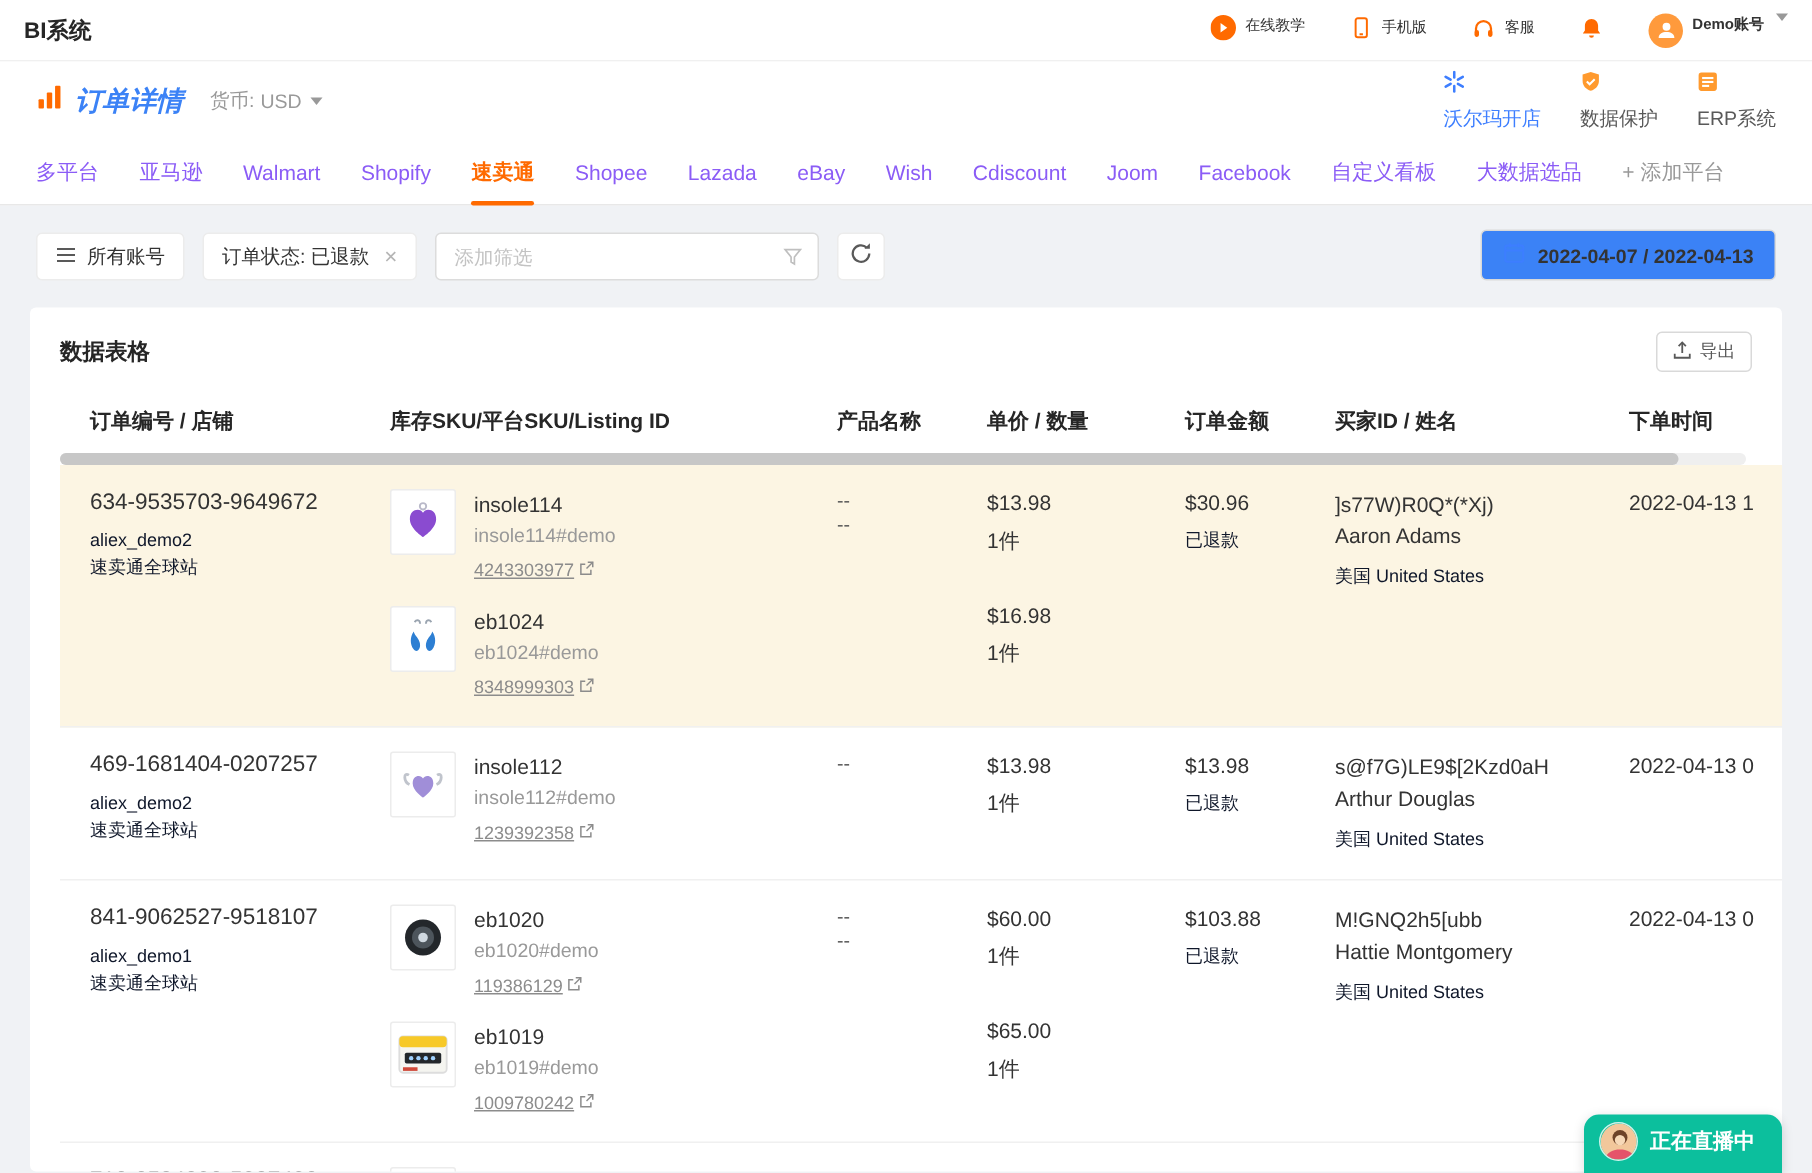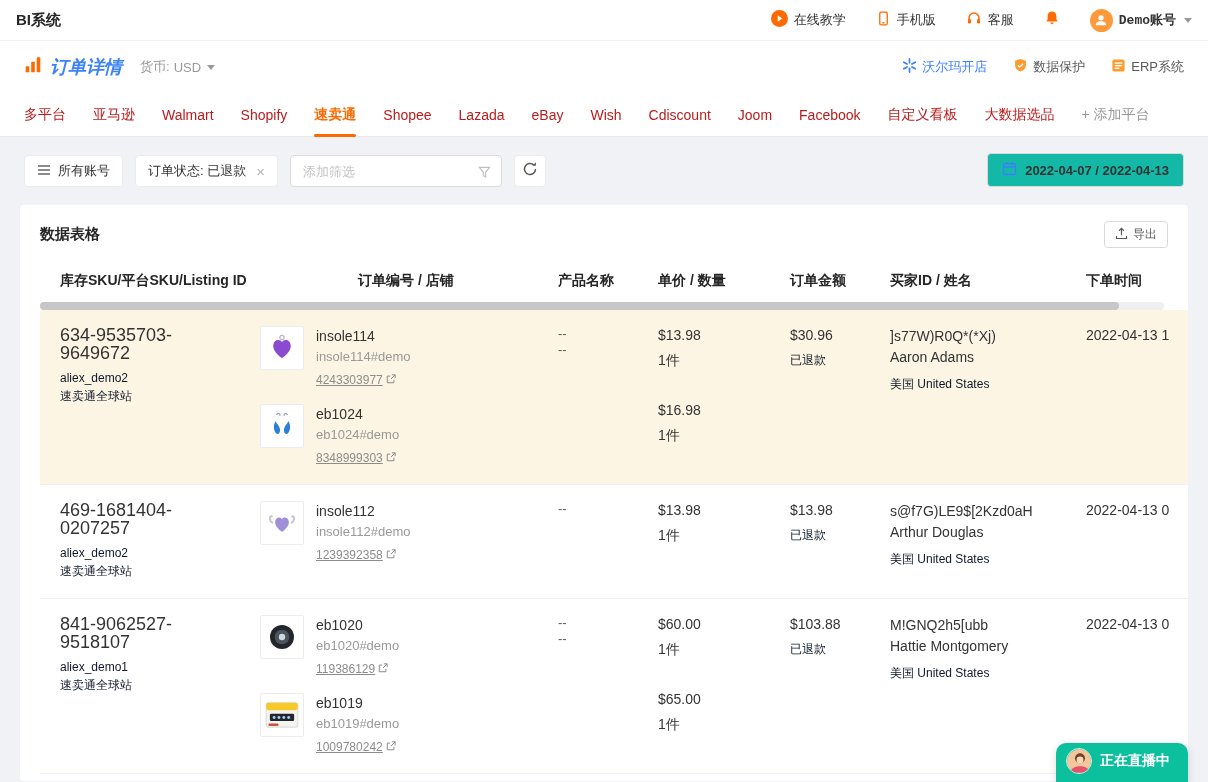--- a/index.html
+++ b/index.html
@@ -8,76 +8,76 @@
     background: #f0f2f5;
     font-family: "Liberation Sans", "DejaVu Sans", sans-serif;
     color: #333;
     position: relative;
   }
   
   .topbar { height: 41px; background: #fff; border-bottom: 1px solid #f0f0f0;
             display: flex; align-items: center; padding: 0 16px; }
   .brand { font-size: 15px; font-weight: 700; color: #262626; }
   .topbar-right { margin-left: auto; display: flex; align-items: center; gap: 30px; }
-  .top-item { display: flex; align-items: center; gap: 6px; font-size: 13px; color: #333; cursor: pointer; font-family: Liberation Mono, monospace; }
+  .top-item { display: flex; gap: 6px; font-size: 10px; color: #333; cursor: pointer; }
   .avatar-sm { width: 23px; height: 23px; border-radius: 50%; background: #ff9a3c;
                display: flex; align-items: center; justify-content: center; }
   .caret { width: 0; height: 0; border-left: 4px solid transparent; border-right: 4px solid transparent;
            border-top: 5px solid #999; margin-left: 2px; }
   
   .header-block { background: #fff; }
   .page-header { display: flex; align-items: center; height: 52px; padding: 0 24px; }
   .page-title { font-size: 18px; font-weight: 700; color: #3b82f6; margin-left: 8px; font-style: italic; }
   .currency { margin-left: 18px; font-size: 13px; color: #999; display: flex; align-items: center; gap: 4px; cursor: pointer; }
   .header-links { margin-left: auto; display: flex; gap: 26px; }
-  .hlink { display: flex; align-items: flex-start; gap: 5px; font-size: 13px; color: #595959; cursor: pointer; }
+  .hlink { display: flex; align-items: flex-start; gap: 5px; font-size: 13px; color: #595959; cursor: pointer; flex-direction: column; }
   .hlink.blue { color: #3d7eff; }
   .tabs { display: flex; align-items: center; gap: 27px; padding: 0 24px; height: 44px; border-bottom: 1px solid #e8e8e8; }
-  .tab { font-size: 14px; color: #b91c1c; height: 44px; display: flex; align-items: center;
+  .tab { font-size: 14px; color: #8b5cf6; height: 44px; display: flex; align-items: center;
          cursor: pointer; position: relative; white-space: nowrap; }
   .tab.active { color: #ff6a00; font-weight: 700; }
   .tab.active::after { content: ""; position: absolute; left: 0; right: 0; bottom: 0; height: 3px;
                        background: #ff6a00; border-radius: 2px; }
   .tab.add { color: #999; }
   
   .filter-row { display: flex; align-items: flex-end; margin: 16px 24px 0; gap: 12px; }
   .btn-white { background: #fff; border: 1px solid #ececec; border-radius: 4px; height: 32px;
                display: flex; align-items: center; gap: 7px; padding: 0 12px; font-size: 13px;
                color: #333; cursor: pointer; }
   .chip-close { color: #b5b5b5; font-size: 15px; margin-left: 3px; cursor: pointer; line-height: 1; }
-  .filter-input { position: relative; width: 212px; height: 32px; background: #fff;
+  .filter-input { position: relative; width: 256px; height: 32px; background: #fff;
                   border: 1px solid #dcdcdc; border-radius: 4px; display: flex; align-items: center;
                   padding: 0 30px 0 12px; }
   .filter-input input { border: none; outline: none; width: 100%; font-size: 13px; color: #333;
                         font-family: inherit; background: transparent; }
   .filter-input input::placeholder { color: #c3c3c3; }
   .funnel { position: absolute; right: 10px; top: 9px; }
   .refresh-btn { width: 32px; height: 32px; background: #fff; border: 1px solid #ececec; border-radius: 4px;
                  display: flex; align-items: center; justify-content: center; cursor: pointer; }
-  .date-btn { margin-left: auto; background: #14b8a6; border: 1px solid #d9d9d9; border-radius: 4px;
+  .date-btn { margin-left: auto; background: #3b82f6; border: 1px solid #d9d9d9; border-radius: 4px;
               height: 34px; display: flex; align-items: center; gap: 8px; padding: 0 14px;
               font-size: 13px; color: #333; font-weight: 700; cursor: pointer; }
   
   .card { margin: 18px 20px 1px; background: #fff; border-radius: 4px; height: 576px; overflow: hidden; }
   .card-head { display: flex; align-items: center; justify-content: space-between; padding: 16px 20px 12px; }
   .card-title { font-size: 15px; font-weight: 700; color: #262626; }
   .export-btn { display: flex; align-items: center; gap: 5px; border: 1px solid #d9d9d9; border-radius: 4px;
                 padding: 4px 10px; font-size: 12px; color: #595959; background: #fff; cursor: pointer; }
   .table-wrap { margin-left: 20px; overflow: hidden; }
   .thead { display: flex; width: 1196px; }
   .hcell { font-size: 14px; font-weight: 700; color: #262626; padding: 12px 16px 10px 20px; flex-shrink: 0; }
   .col1 { width: 200px; } .col2 { width: 298px; } .col3 { width: 100px; } .col4 { width: 132px; }
   .col5 { width: 100px; } .col6 { width: 196px; } .col7 { width: 170px; }
   .scrollbar { height: 8px; width: 1124px; background: #efefef; border-radius: 4px; position: relative; margin: 2px 0 0; }
   .scroll-thumb { position: absolute; left: 0; top: 0; height: 8px; width: 96%; background: #c7c7c7;
                   border-radius: 4px; cursor: pointer; }
   .trow { display: flex; width: 1196px; border-bottom: 1px solid #f0f0f0; padding: 16px 0 18px; }
   .trow.highlight { background: #fcf5e3; }
   .tcell { padding: 0 16px 0 20px; flex-shrink: 0; font-size: 14px; color: #333; }
-  .order-no { font-size: 18px; color: #333; line-height: 18px; }
+  .order-no { font-size: 15px; color: #333; line-height: 18px; }
   .cell-sub { font-size: 12px; color: #0f172a; line-height: 18px; }
   .cell-sub.mt { margin-top: 7px; }
   .product { display: flex; gap: 12px; margin-bottom: 16px; }
   .product:last-child { margin-bottom: 0; }
   .thumb { width: 44px; height: 44px; border: 1px solid #ececec; border-radius: 2px; background: #fff;
            display: flex; align-items: center; justify-content: center; flex-shrink: 0; overflow: hidden; cursor: pointer; }
   .sku-name { font-size: 14px; color: #333; line-height: 20px; }
   .sku-sub { font-size: 13px; color: #999; margin-top: 2px; line-height: 18px; }
   .listing { display: inline-flex; align-items: center; gap: 3px; font-size: 12px; color: #8c8c8c;
              margin-top: 6px; line-height: 16px; text-decoration: underline; cursor: pointer; }
@@ -249,22 +249,22 @@
       <span><svg width="13" height="13" viewBox="0 0 14 14" fill="none" stroke="#595959" stroke-width="1.3">
             <path d="M7 9V1.6"></path>
             <path d="M4.4 4L7 1.4 9.6 4"></path>
             <path d="M1.6 9.6v2.8h10.8V9.6"></path>
           </svg></span>
       <span>导出</span>
     </div>
   </div>
   <div class="table-wrap">
     <div class="thead">
+      <div class="hcell col1">订单编号 / 店铺</div>
       <div class="hcell col2">库存SKU/平台SKU/Listing ID</div>
-      <div class="hcell col1">订单编号 / 店铺</div>
       <div class="hcell col3">产品名称</div>
       <div class="hcell col4">单价 / 数量</div>
       <div class="hcell col5">订单金额</div>
       <div class="hcell col6">买家ID / 姓名</div>
       <div class="hcell col7">下单时间</div>
     </div>
     <div class="scrollbar">
       <div class="scroll-thumb"></div>
     </div>
 

